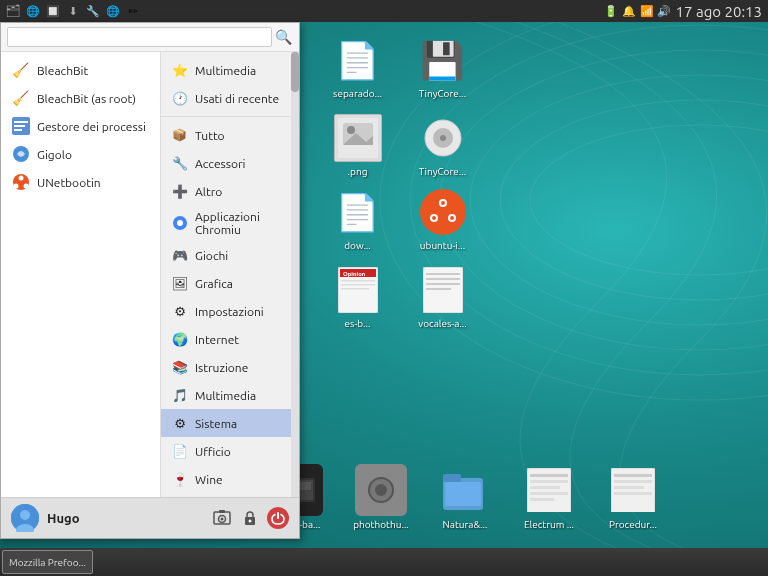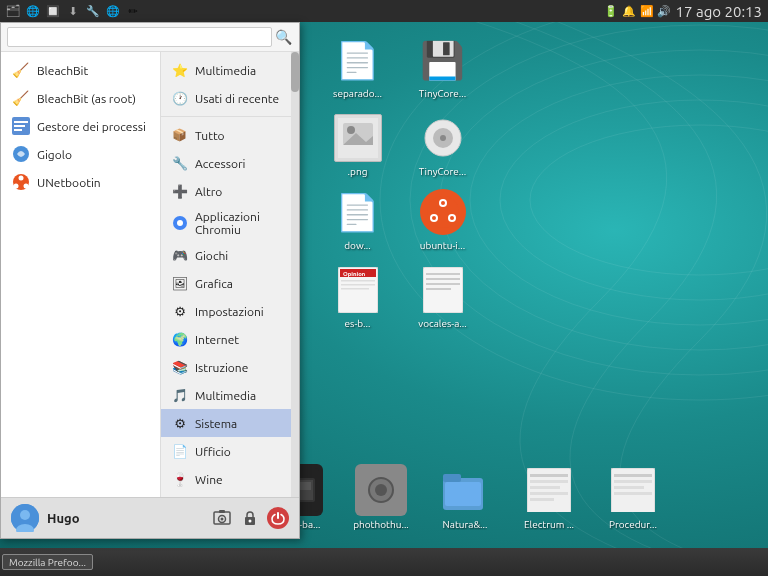--- a/index.html
+++ b/index.html
@@ -73,21 +73,21 @@
       height: 28px;
       background: linear-gradient(to bottom, #3a3a3a, #2a2a2a);
       display: flex;
       align-items: center;
       z-index: 100;
       gap: 2px;
       padding: 0 2px;
     }
 
     .taskbar-item {
-      height: 16px;
+      height: 24px;
       padding: 0 6px;
       background: #555;
       border: 1px solid #666;
       border-radius: 2px;
       display: flex;
       align-items: center;
       gap: 3px;
       cursor: pointer;
       font-size: 11px;
       color: #ddd;

